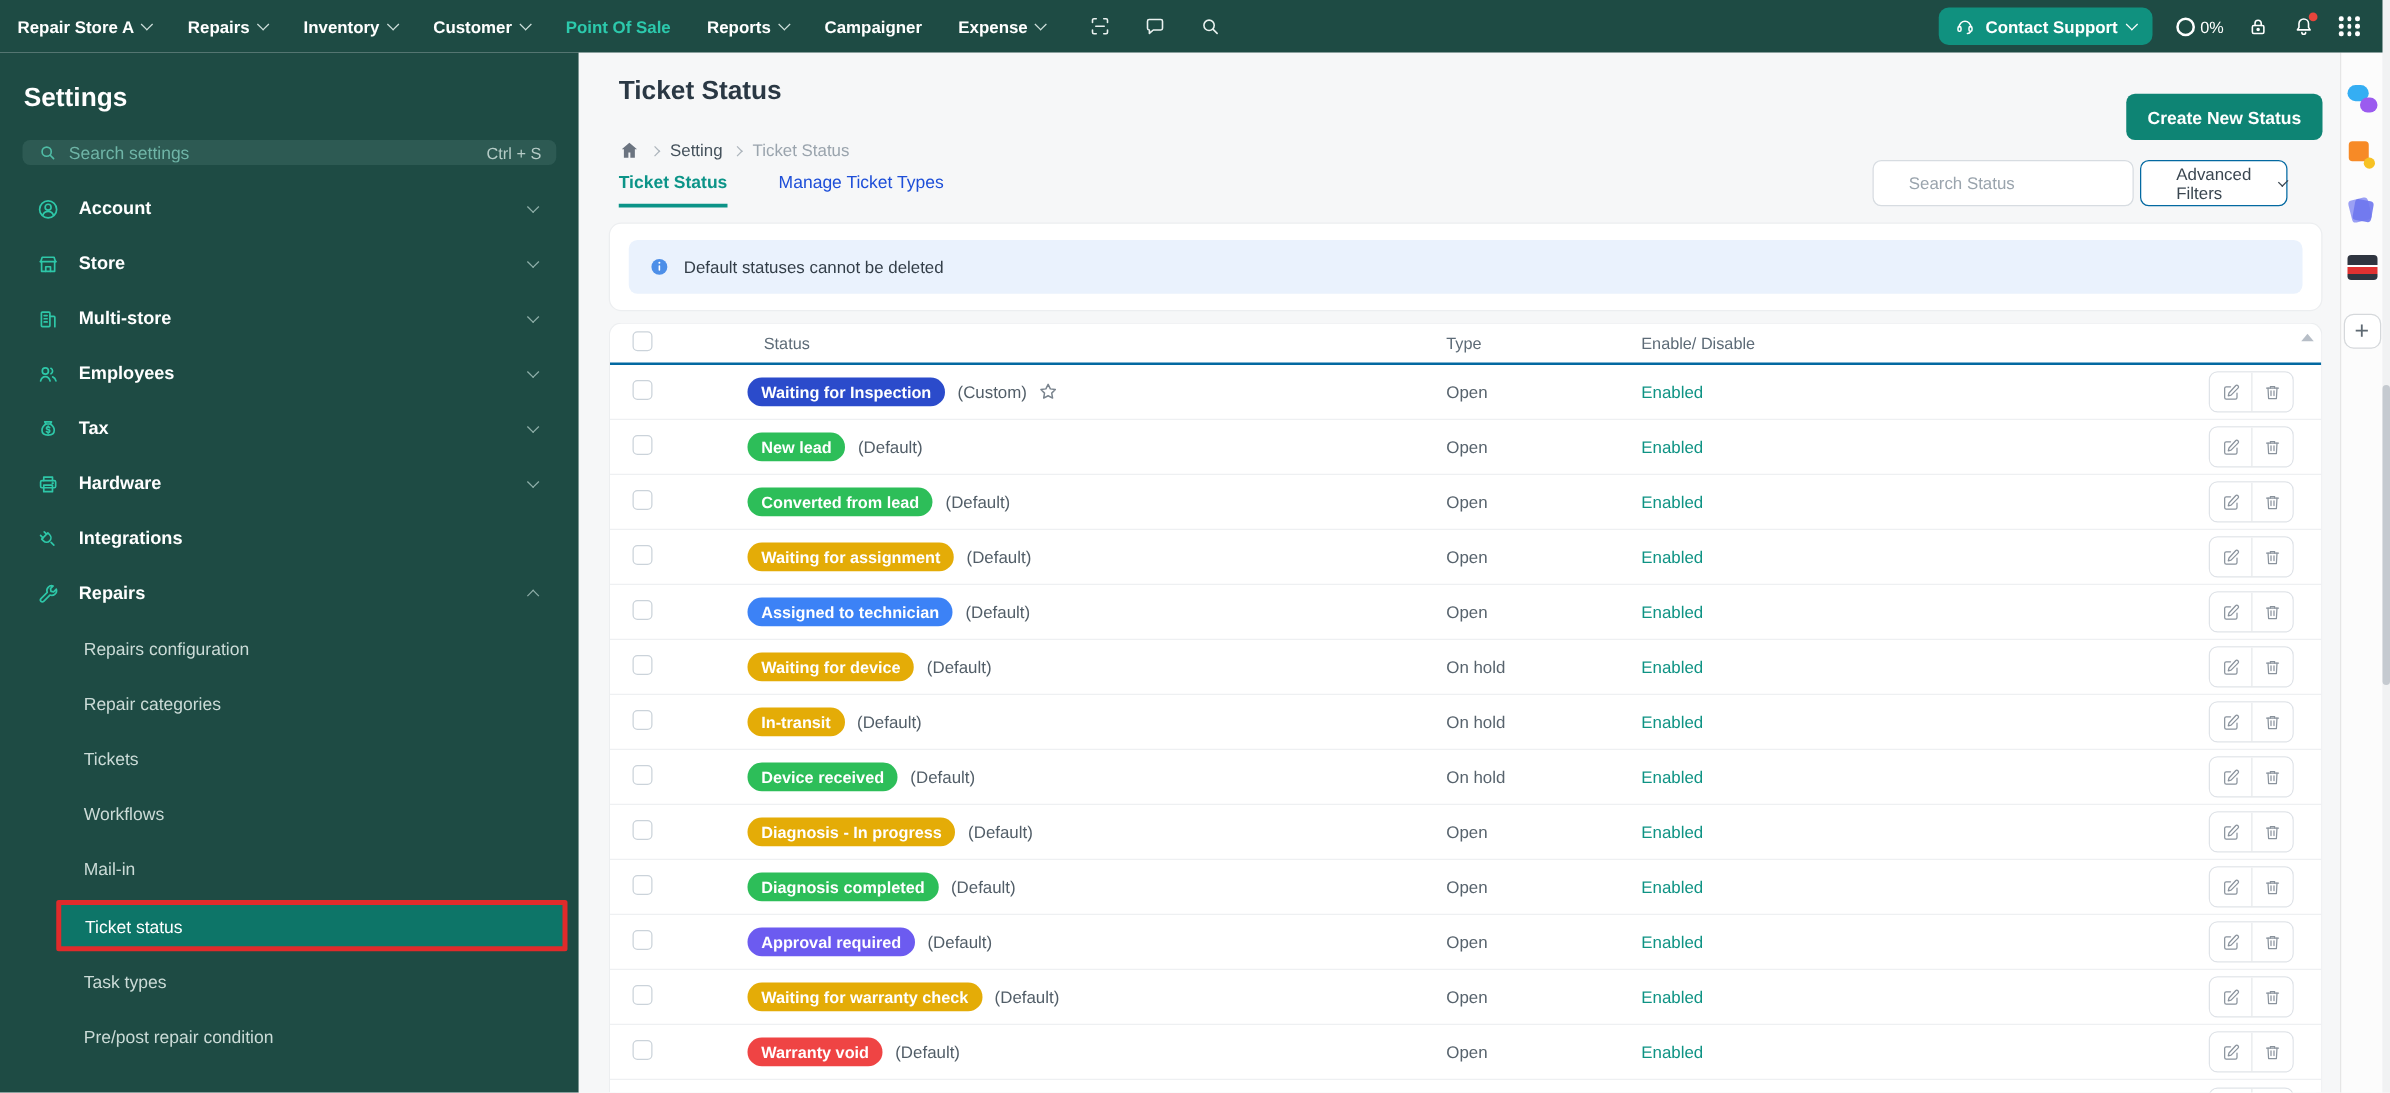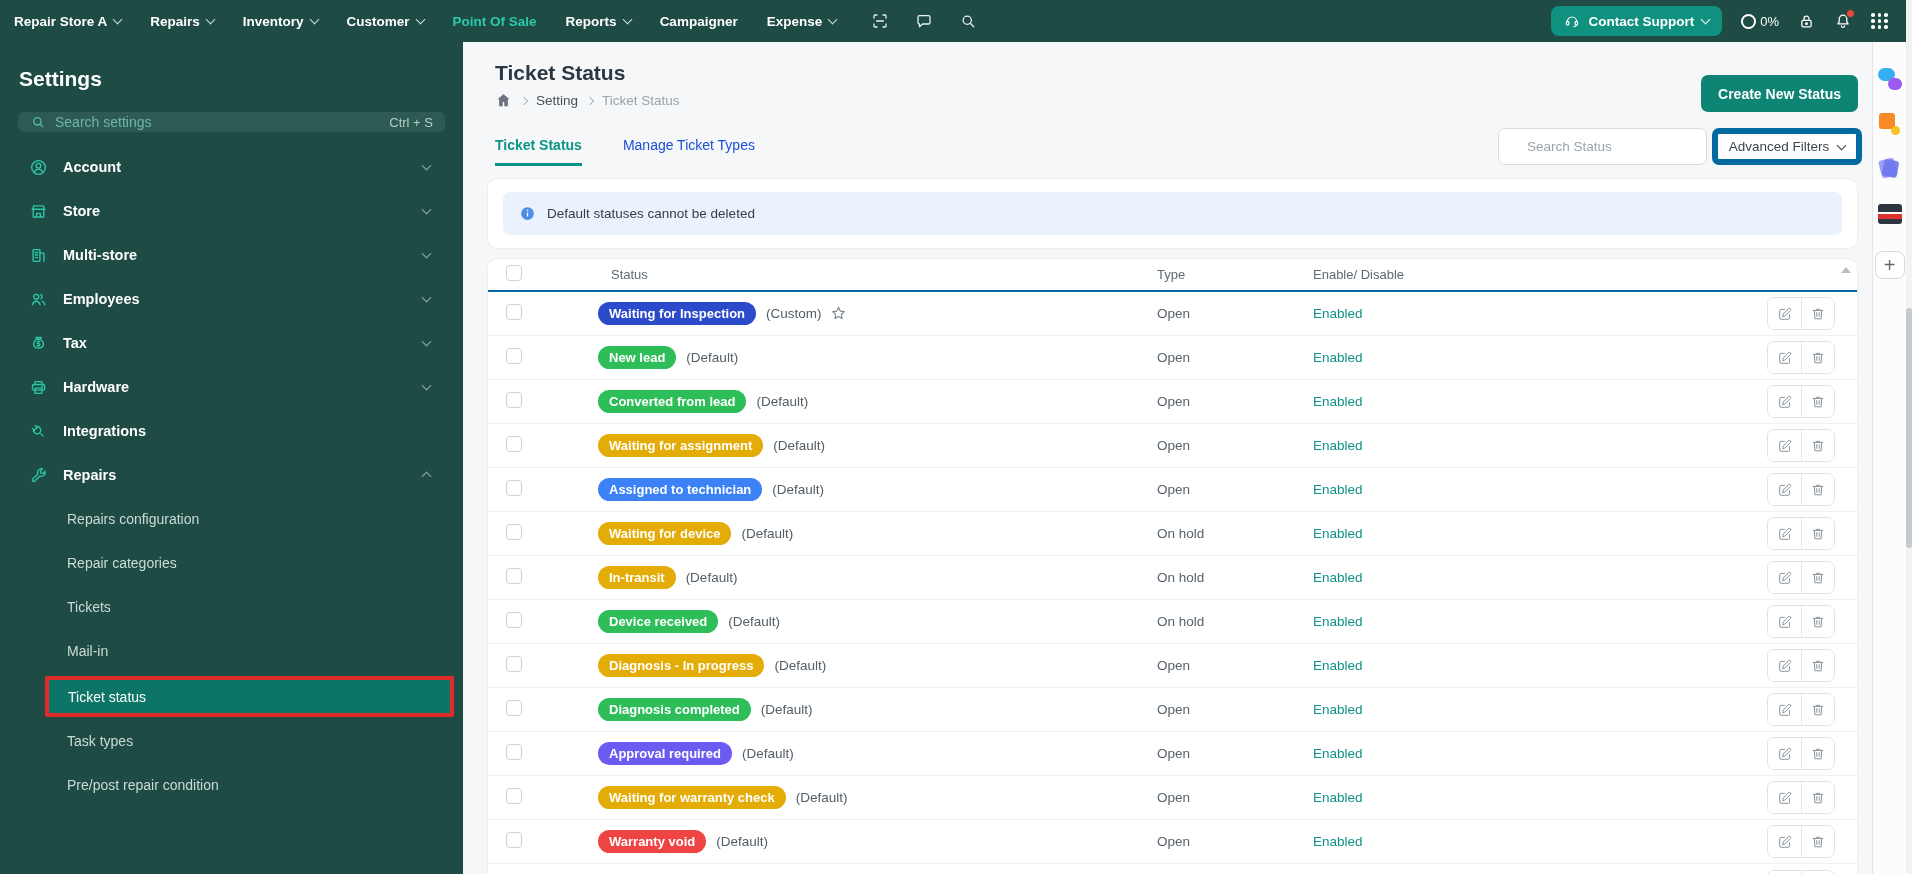--- a/index.html
+++ b/index.html
@@ -41,38 +41,38 @@
     color:#fff; font-size:14.5px; font-weight:700; cursor:pointer; }
   .sb-item .chev { margin-left:auto; color:#8FAFA9; }
   .sb-sub { height:44px; display:flex; align-items:center; padding-left:67px; color:#CBDBD7;
     font-size:14px; cursor:pointer; }
   .sb-sub.active { height:41px; margin:3px 9px 2px 45px; padding-left:19px; background:#0D7568;
     color:#fff; border:4px solid #E02B2B; border-radius:2px; }
 
   
   .main { position:absolute; left:463px; top:42px; width:1409px; bottom:0; background:#F6F7F8; }
   .page-title { position:absolute; left:32px; top:19px; font-size:21px; font-weight:600; color:#2A3844; }
-  .breadcrumb { position:absolute; left:32px; top:50px; display:flex; align-items:center; gap:9px; font-size:13.5px; }
+  .breadcrumb { position:absolute; left:32px; top:70px; display:flex; align-items:center; gap:9px; font-size:13.5px; }
   .crumb-sep { width:6px; height:6px; border-right:1.6px solid #ADB5BC; border-top:1.6px solid #ADB5BC; transform:rotate(45deg); }
   .crumb-setting { color:#45525C; cursor:pointer; }
   .crumb-current { color:#9AA4AD; }
   .create-btn { position:absolute; top:33px; right:14px; height:37px; padding:0 17px;
     background:#0E8474; color:#fff; border:none; border-radius:7px; font-size:14px;
     font-weight:700; cursor:pointer; font-family:inherit; }
   .tabs { position:absolute; left:32px; top:95px; display:flex; }
   .tab { margin-right:41px; font-size:14px; font-weight:500; color:#1d4ed8; padding-bottom:10px;
     cursor:pointer; border-bottom:3px solid transparent; }
   .tab.active { color:#0C9488; font-weight:700; border-bottom-color:#0C9488; }
   .status-search { position:absolute; top:86px; left:1035px; width:209px; height:37px;
     border:1px solid #D7DCE1; border-radius:7px; background:#fff; padding:0 28px; font-size:13.5px;
     color:#3A4650; outline:none; font-family:inherit; }
   .status-search::placeholder { color:#9AA4AD; }
-  .adv-filters { position:absolute; top:86px; left:1249px; width:150px; height:37px; background:#fff;
-    border:6px solid #0369a1; border-radius:7px; display:flex; align-items:center; justify-content:center;
-    gap:9px; font-size:13.5px; color:#3A4650; cursor:pointer; }
+  .adv-filters { position:absolute; top:86px; left:1249px; width:118px; height:37px; background:#fff;
+    border:1px solid #0369a1; border-radius:7px; display:flex; align-items:center; justify-content:center;
+    gap:9px; font-size:13.5px; color:#3A4650; cursor:pointer;padding-left:28px; }
   .adv-filters .chev { color:#3A4650; }
 
   .banner-card { position:absolute; left:24px; top:136px; width:1371px; height:71px; background:#fff;
     border:1px solid #ECEEF0; border-radius:10px; padding:13px 15px; }
   .banner { height:43px; background:#EAF2FD; border-radius:7px; display:flex; align-items:center;
     gap:11px; padding:0 16px; font-size:13.5px; color:#333E48; }
 
   .table-card { position:absolute; left:24px; top:216px; width:1371px; bottom:0; background:#fff;
     border:1px solid #ECEEF0; border-bottom:none; border-radius:10px 10px 0 0; overflow:hidden; }
   .scroll-arrow { position:absolute; right:6px; top:8px; width:0; height:0; cursor:pointer;
@@ -337,20 +337,23 @@
     </div>
 
     <div class="sb-sub">
       <span>Repair categories</span>
     </div>
 
     <div class="sb-sub">
       <span>Tickets</span>
     </div>
 
+    <div class="sb-sub">
+      <span>Workflows</span>
+    </div>
 
     <div class="sb-sub">
       <span>Mail-in</span>
     </div>
 
     <div class="sb-sub active">
       <span>Ticket status</span>
     </div>
 
     <div class="sb-sub">

